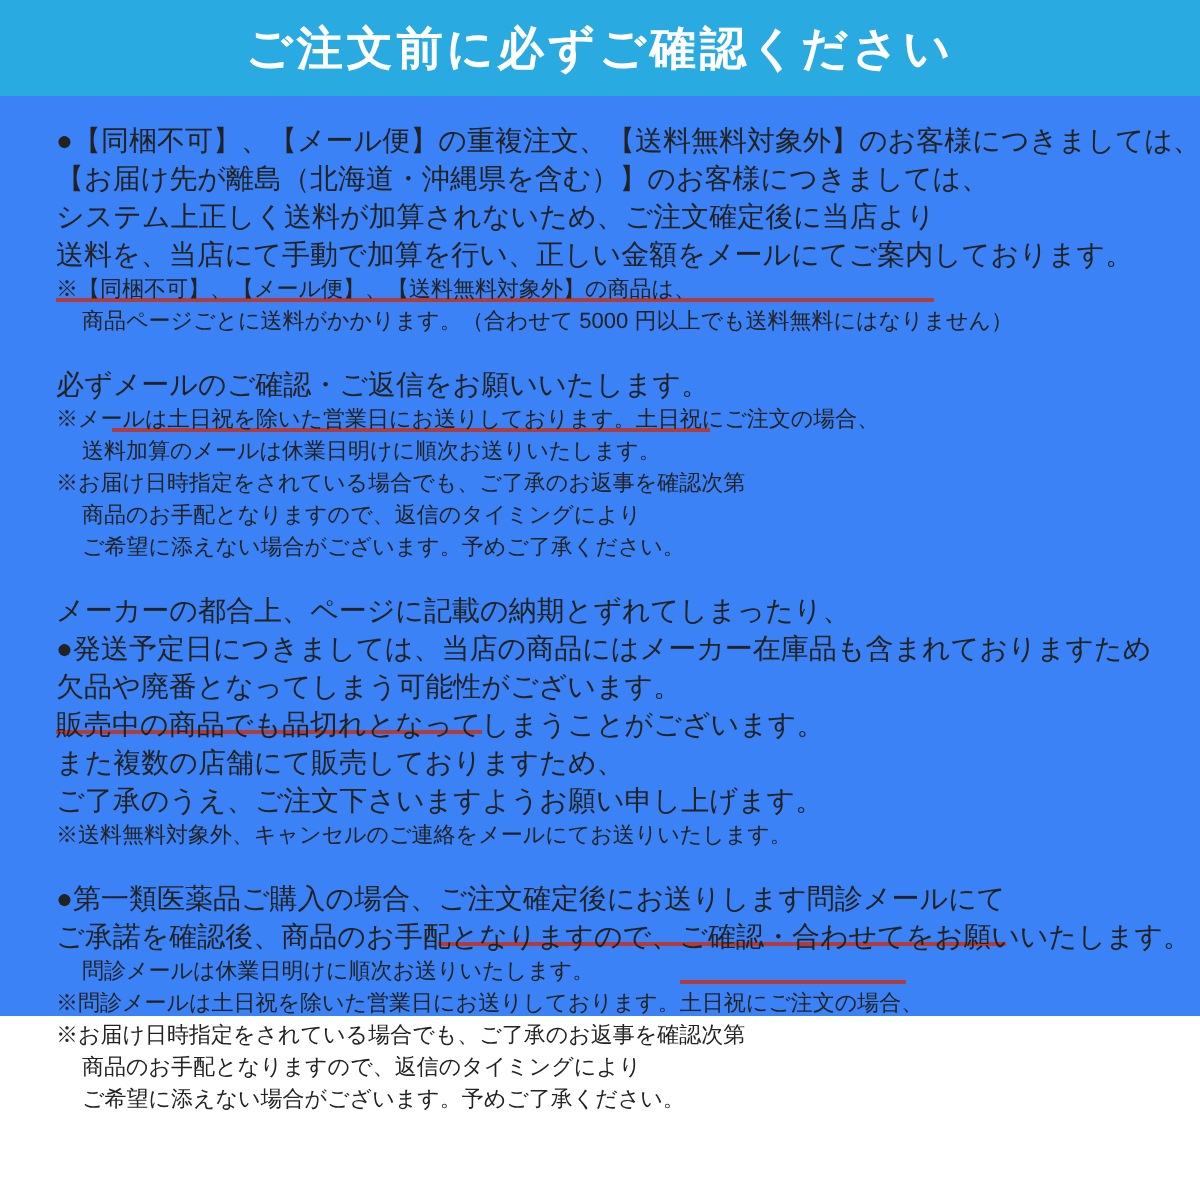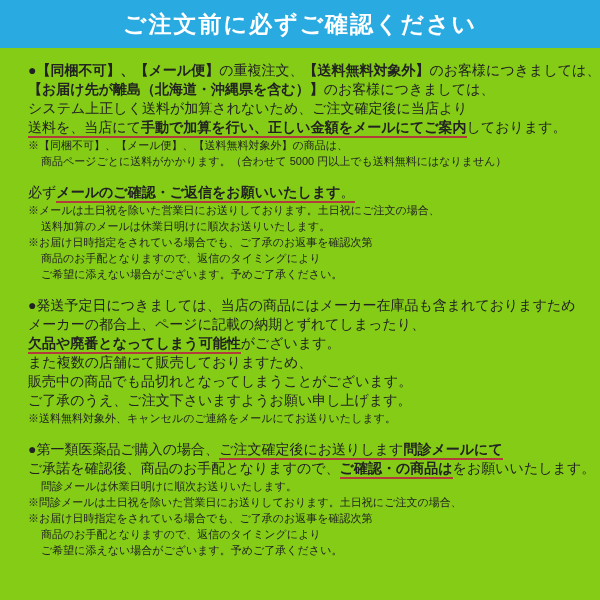--- a/index.html
+++ b/index.html
@@ -8,21 +8,21 @@
     --text: #222222;
   }
   * { margin: 0; padding: 0; box-sizing: border-box; }
   html, body { background: #ffffff; }
   body {
     width: 600px; height: 600px;
     font-family: "Liberation Sans", sans-serif;
     color: var(--text);
     overflow: hidden;
   }
-  .page { width: 600px; height: 600px; background: #84cc16; }
+  .page { width: 600px; height: 508px; background: #3b82f6; }
   .header {
     width: 100%; height: 48px;
     background: var(--header-bg);
     display: flex; align-items: center; justify-content: center;
   }
   .header .title {
     color: #ffffff;
     font-size: 23px;
     font-weight: bold;
     letter-spacing: 2px;
@@ -33,24 +33,24 @@
   .line {
     font-size: 14px;
     line-height: 19px;
     white-space: nowrap;
   }
   .line.small {
     font-size: 11px;
     line-height: 16px;
   }
   .line.small.indent { padding-left: 13px; }
-  .seg.b { font-weight: bold; }
+  .seg.b { font-weight: normal; }
   .seg.u {
     border-bottom: 2px solid var(--underline);
-    padding-bottom: 1px;
+    padding-bottom: 14px;
     text-align: center;
   }
 </style>
 </head>
 <body>
 
 <div class="page">
   <div class="header">
     <div class="title">ご注文前に必ずご確認ください</div>
   </div>
@@ -65,31 +65,31 @@
       </div>
       <div class="section">
         <div class="line"><span class="seg">必ず</span><span class="seg b u">メールのご確認・ご返信をお願いいたします</span><span class="seg u">。</span></div>
         <div class="line small"><span class="seg">※メールは土日祝を除いた営業日にお送りしております。土日祝にご注文の場合、</span></div>
         <div class="line small indent"><span class="seg">送料加算のメールは休業日明けに順次お送りいたします。</span></div>
         <div class="line small"><span class="seg">※お届け日時指定をされている場合でも、ご了承のお返事を確認次第</span></div>
         <div class="line small indent"><span class="seg">商品のお手配となりますので、返信のタイミングにより</span></div>
         <div class="line small indent"><span class="seg">ご希望に添えない場合がございます。予めご了承ください。</span></div>
       </div>
       <div class="section">
+        <div class="line"><span class="seg">メーカーの都合上、ページに記載の納期とずれてしまったり、</span></div>
         <div class="line"><span class="seg">●発送予定日につきましては、当店の商品にはメーカー在庫品も含まれておりますため</span></div>
-        <div class="line"><span class="seg">メーカーの都合上、ページに記載の納期とずれてしまったり、</span></div>
         <div class="line"><span class="seg b u">欠品や廃番となってしまう可能性</span><span class="seg">がございます。</span></div>
+        <div class="line"><span class="seg">販売中の商品でも品切れとなってしまうことがございます。</span></div>
         <div class="line"><span class="seg">また複数の店舗にて販売しておりますため、</span></div>
-        <div class="line"><span class="seg">販売中の商品でも品切れとなってしまうことがございます。</span></div>
         <div class="line"><span class="seg">ご了承のうえ、ご注文下さいますようお願い申し上げます。</span></div>
         <div class="line small"><span class="seg">※送料無料対象外、キャンセルのご連絡をメールにてお送りいたします。</span></div>
       </div>
       <div class="section">
         <div class="line"><span class="seg">●第一類医薬品ご購入の場合、</span><span class="seg u">ご注文確定後にお送りします</span><span class="seg b u">問診メールにて</span></div>
-        <div class="line"><span class="seg">ご承諾を確認後、商品のお手配となりますので、</span><span class="seg b u">ご確認・の商品は</span><span class="seg">をお願いいたします。</span></div>
+        <div class="line"><span class="seg">ご承諾を確認後、商品のお手配となりますので、</span><span class="seg b u">ご確認・合わせて</span><span class="seg">をお願いいたします。</span></div>
         <div class="line small indent"><span class="seg">問診メールは休業日明けに順次お送りいたします。</span></div>
         <div class="line small"><span class="seg">※問診メールは土日祝を除いた営業日にお送りしております。土日祝にご注文の場合、</span></div>
         <div class="line small"><span class="seg">※お届け日時指定をされている場合でも、ご了承のお返事を確認次第</span></div>
         <div class="line small indent"><span class="seg">商品のお手配となりますので、返信のタイミングにより</span></div>
         <div class="line small indent"><span class="seg">ご希望に添えない場合がございます。予めご了承ください。</span></div>
       </div>
     </div>
 </div>
 
 </body></html>

